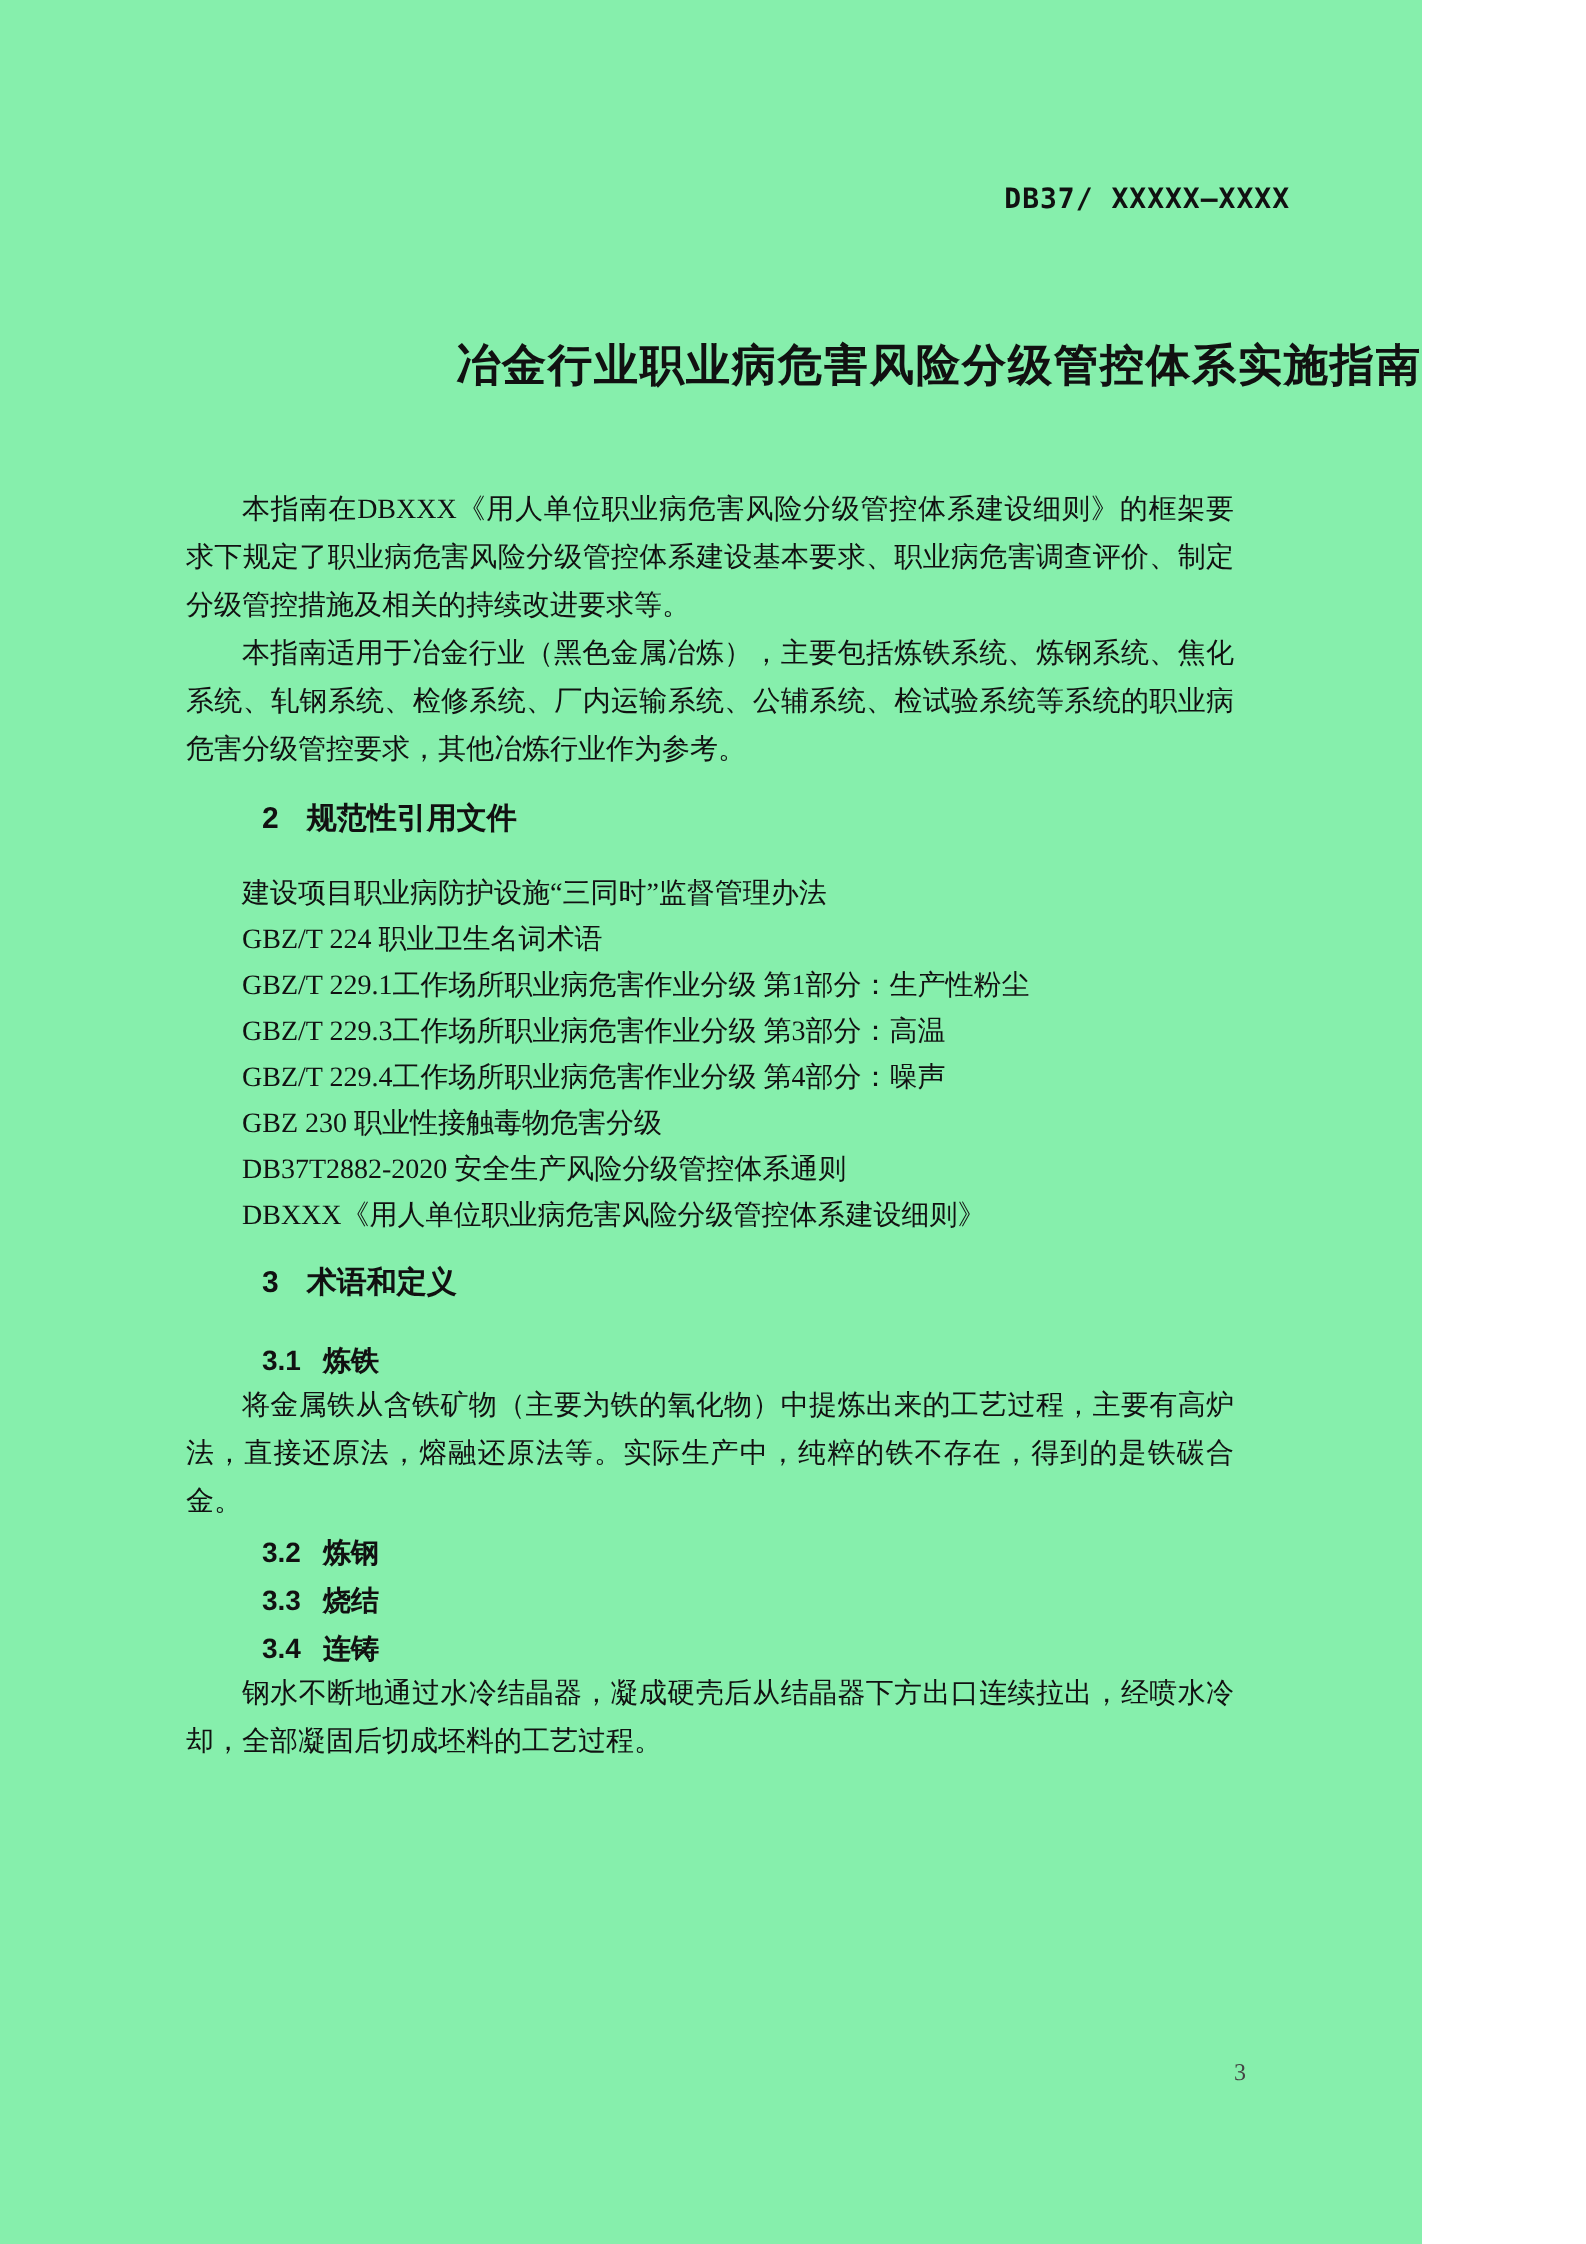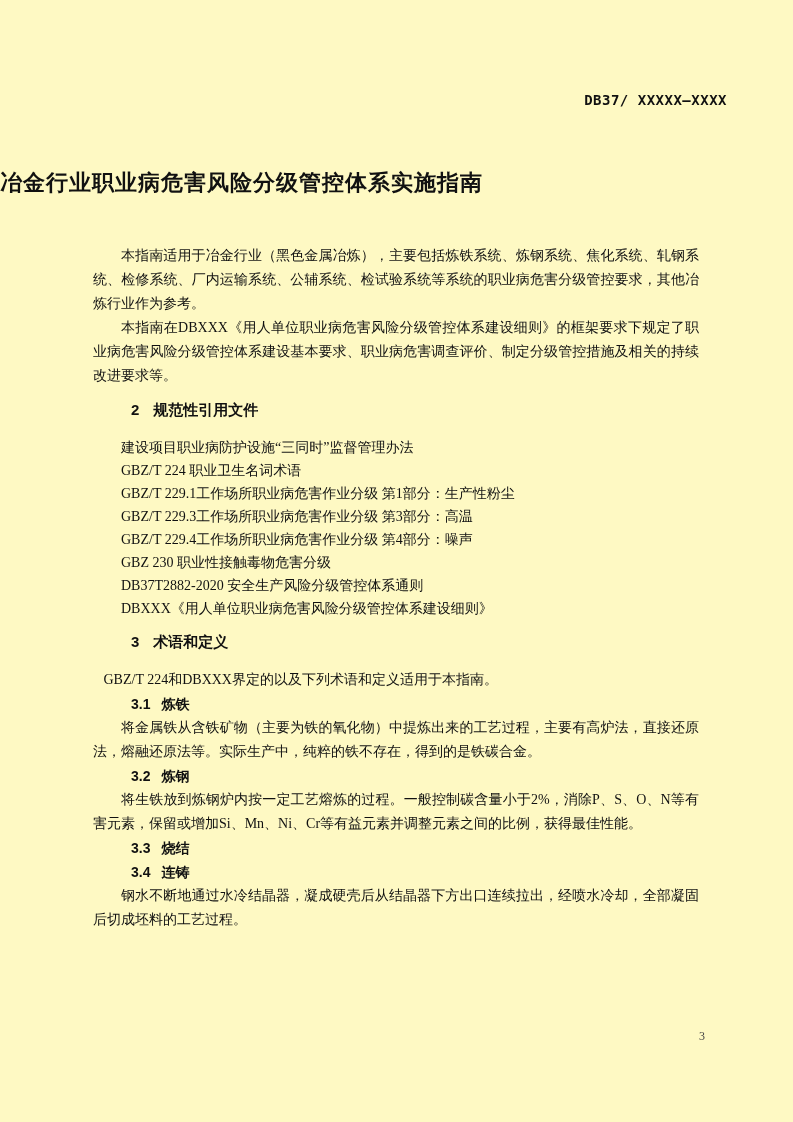--- a/index.html
+++ b/index.html
@@ -2,41 +2,41 @@
 <html><head>
   <meta charset="utf-8">
   <style>
     html, body {
       margin: 0;
       padding: 0;
       background: #ffffff;
     }
     .page {
       position: relative;
-      width: 793px;
+      width: 711px;
       height: 1122px;
-      background: #fef9c3;
+      background: #86efac;
       color: #111111;
       font-family: "Liberation Serif", serif;
       overflow: hidden;
       box-sizing: border-box;
     }
     .doc-number {
       position: absolute;
       top: 92px;
       right: 66px;
       font-family: "DejaVu Sans Mono", monospace;
       font-weight: bold;
       font-size: 14px;
       letter-spacing: 0.5px;
       color: #111111;
     }
     .title {
       margin: 168px 0 0 0;
-      text-align: left;
+      text-align: right;
       font-family: "Liberation Sans", sans-serif;
       font-weight: bold;
       font-size: 22px;
       letter-spacing: 1px;
       color: #111111;
     }
     .content {
       margin: 46px 94px 0 93px;
       font-size: 14px;
       line-height: 24px;
@@ -95,51 +95,49 @@
 <body>
 
 <div class="page">
 
   <div class="doc-number">DB37/ XXXXX—XXXX</div>
 
   <h1 class="title">冶金行业职业病危害风险分级管控体系实施指南</h1>
 
   <div class="content">
 
+    <p class="para">本指南在DBXXX《用人单位职业病危害风险分级管控体系建设细则》的框架要求下规定了职业病危害风险分级管控体系建设基本要求、职业病危害调查评价、制定分级管控措施及相关的持续改进要求等。</p>
     <p class="para">本指南适用于冶金行业（黑色金属冶炼），主要包括炼铁系统、炼钢系统、焦化系统、轧钢系统、检修系统、厂内运输系统、公辅系统、检试验系统等系统的职业病危害分级管控要求，其他冶炼行业作为参考。</p>
-    <p class="para">本指南在DBXXX《用人单位职业病危害风险分级管控体系建设细则》的框架要求下规定了职业病危害风险分级管控体系建设基本要求、职业病危害调查评价、制定分级管控措施及相关的持续改进要求等。</p>
 
     <div class="section-heading">
       <span class="h-num">2</span><span>规范性引用文件</span>
     </div>
     <div class="refs">
       <div class="ref">建设项目职业病防护设施“三同时”监督管理办法</div>
       <div class="ref">GBZ/T 224 职业卫生名词术语</div>
       <div class="ref">GBZ/T 229.1工作场所职业病危害作业分级 第1部分：生产性粉尘</div>
       <div class="ref">GBZ/T 229.3工作场所职业病危害作业分级 第3部分：高温</div>
       <div class="ref">GBZ/T 229.4工作场所职业病危害作业分级 第4部分：噪声</div>
       <div class="ref">GBZ 230 职业性接触毒物危害分级</div>
       <div class="ref">DB37T2882-2020 安全生产风险分级管控体系通则</div>
       <div class="ref">DBXXX《用人单位职业病危害风险分级管控体系建设细则》</div>
     </div>
 
     <div class="section-heading">
       <span class="h-num">3</span><span>术语和定义</span>
     </div>
-    <p class="para intro">GBZ/T 224和DBXXX界定的以及下列术语和定义适用于本指南。</p>
 
     <div class="term-heading">
       <span class="t-num">3.1</span><span>炼铁</span>
     </div>
     <p class="para">将金属铁从含铁矿物（主要为铁的氧化物）中提炼出来的工艺过程，主要有高炉法，直接还原法，熔融还原法等。实际生产中，纯粹的铁不存在，得到的是铁碳合金。</p>
 
     <div class="term-heading">
       <span class="t-num">3.2</span><span>炼钢</span>
     </div>
-    <p class="para">将生铁放到炼钢炉内按一定工艺熔炼的过程。一般控制碳含量小于2%，消除P、S、O、N等有害元素，保留或增加Si、Mn、Ni、Cr等有益元素并调整元素之间的比例，获得最佳性能。</p>
 
     <div class="term-heading">
       <span class="t-num">3.3</span><span>烧结</span>
     </div>
 
     <div class="term-heading">
       <span class="t-num">3.4</span><span>连铸</span>
     </div>
     <p class="para">钢水不断地通过水冷结晶器，凝成硬壳后从结晶器下方出口连续拉出，经喷水冷却，全部凝固后切成坯料的工艺过程。</p>
 

